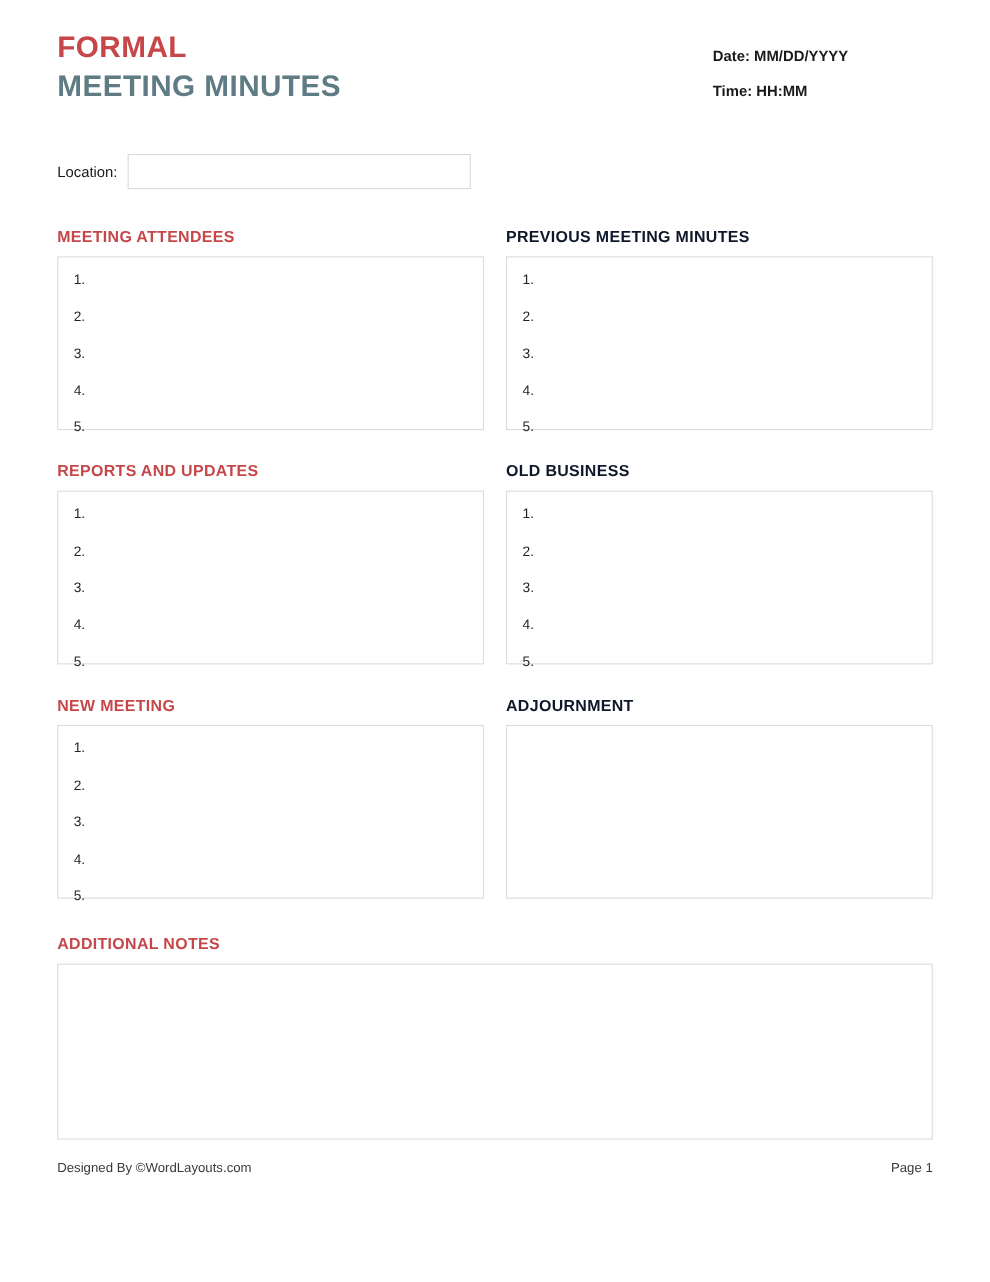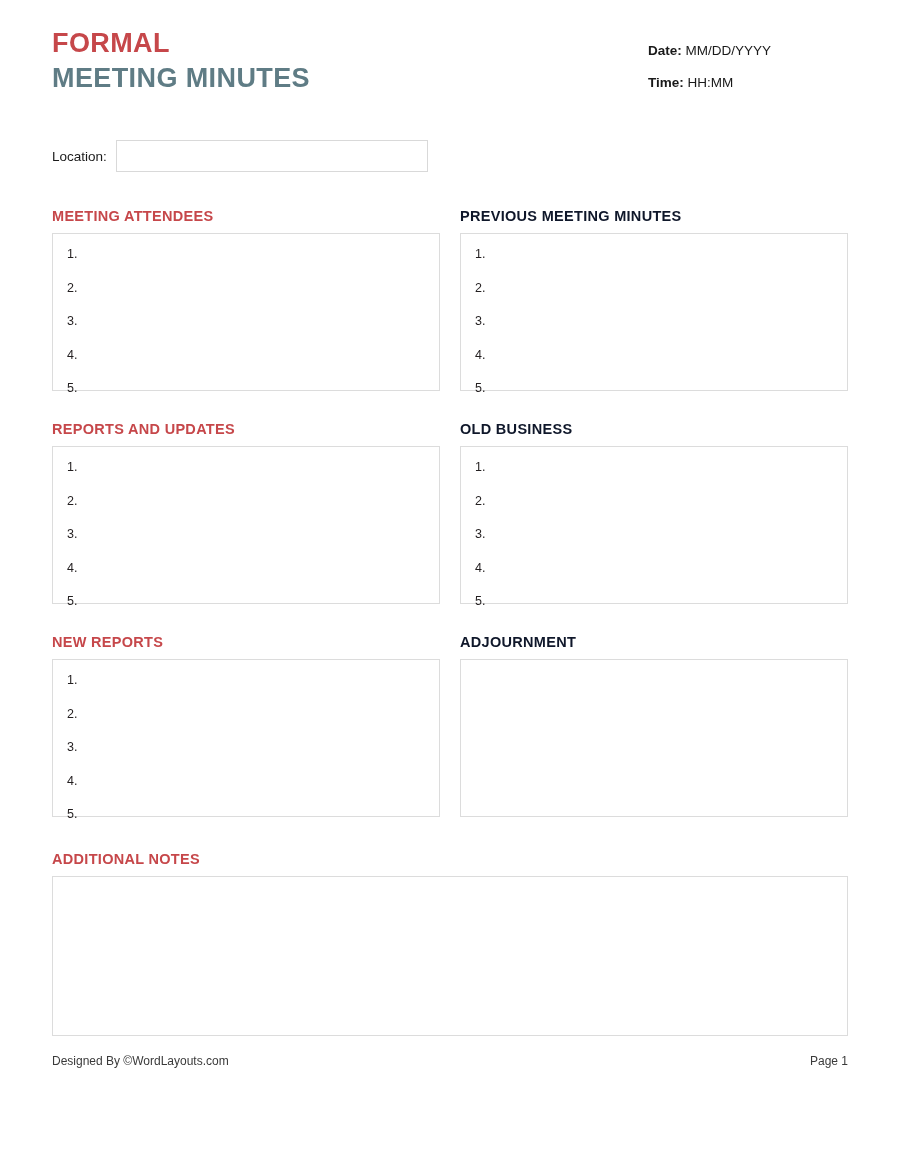--- a/index.html
+++ b/index.html
@@ -57,21 +57,21 @@
     color: #1a1a1a;
     margin-bottom: 17px;
     white-space: nowrap;
   }
   .meta-row:last-child { margin-bottom: 0; }
   .meta-label {
     font-weight: bold;
     text-align: center;
   }
   .meta-value {
-    font-weight: normal;
+    font-weight: bold;
   }
 
   
   .loc-row {
     display: flex;
     margin-top: 48px;
   }
   .loc-group {
     display: flex;
     align-items: center;
@@ -231,21 +231,21 @@
         <div class="list-item">4.</div>
         <div class="list-item">5.</div>
       </div>
     </div>
 
   </div>
 
   <div class="section-row row3">
 
     <div class="section">
-      <div class="section-heading heading-red">NEW REPORTS</div>
+      <div class="section-heading heading-red">NEW MEETING</div>
       <div class="section-box box-h-list">
         <div class="list-item">1.</div>
         <div class="list-item">2.</div>
         <div class="list-item">3.</div>
         <div class="list-item">4.</div>
         <div class="list-item">5.</div>
       </div>
     </div>
 
     <div class="section">

